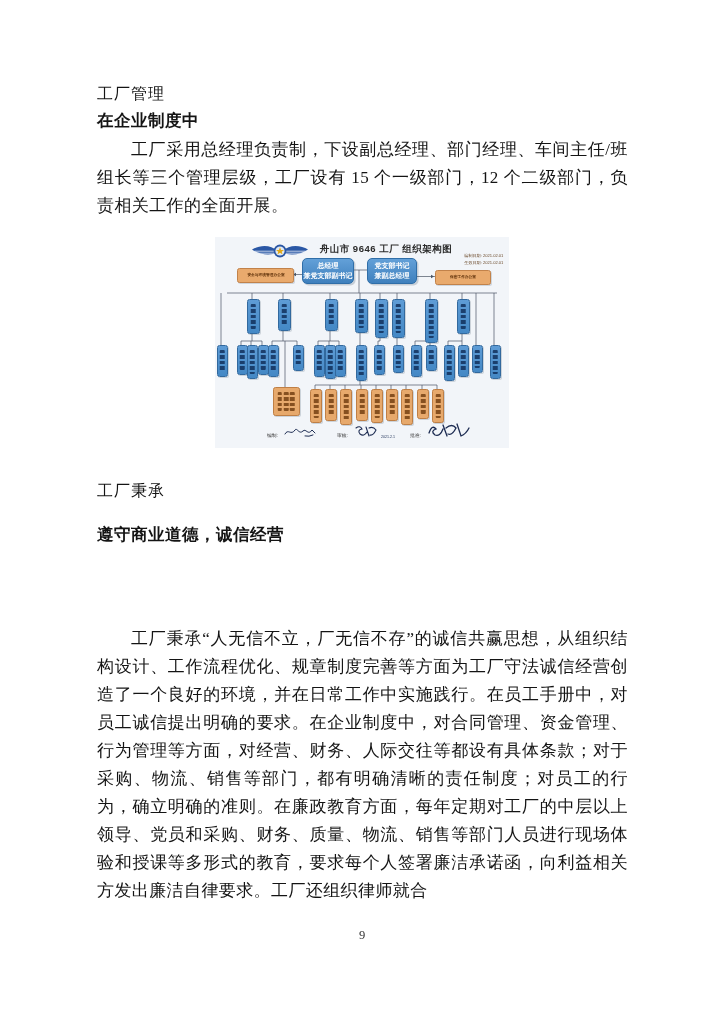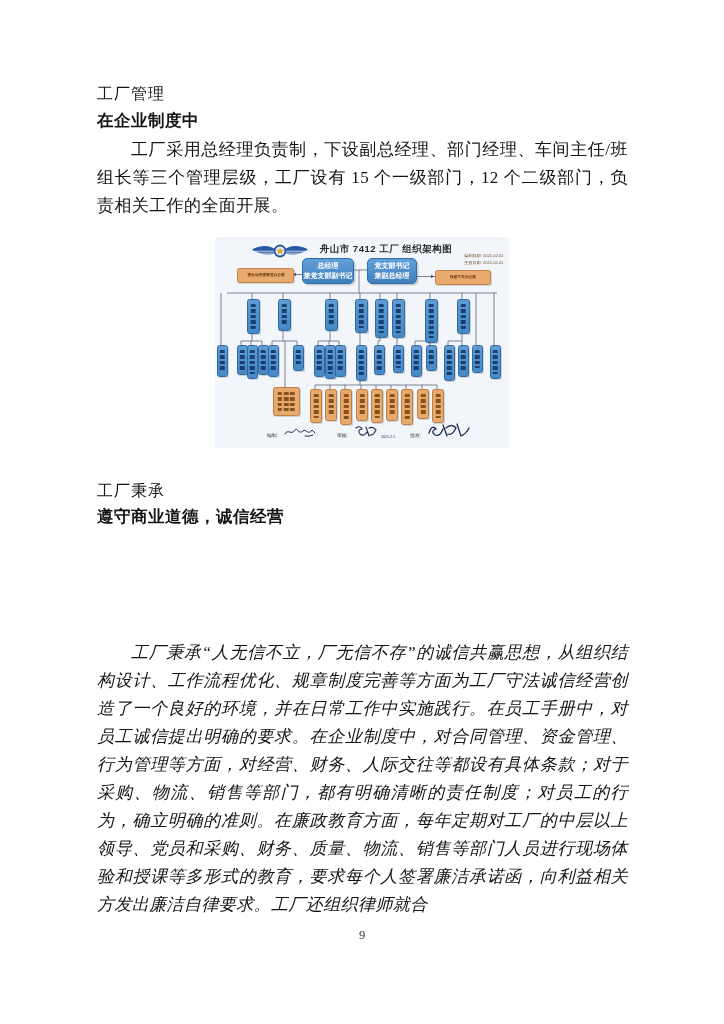--- a/index.html
+++ b/index.html
@@ -140,21 +140,21 @@
         <path d="M26,10 C20,3 8,4 1,8.5 C8,13.5 20,15.5 26,11 Z" fill="#2a57a5"></path>
         <path d="M32,10 C38,3 50,4 57,8.5 C50,13.5 38,15.5 32,11 Z" fill="#2a57a5"></path>
         <path d="M3.5,10.2 L24,10.2 M4.5,12.2 L23,12.2" stroke="#e8eef8" stroke-width=".8"></path>
         <path d="M34,10.2 L54.5,10.2 M35,12.2 L53.5,12.2" stroke="#e8eef8" stroke-width=".8"></path>
         <circle cx="29" cy="10" r="6.4" fill="#2a57a5"></circle>
         <circle cx="29" cy="10" r="4.6" fill="#dfe8f5"></circle>
         <polygon points="29,6.2 30.1,8.9 33,8.9 30.7,10.7 31.6,13.4 29,11.8 26.4,13.4 27.3,10.7 25,8.9 27.9,8.9" fill="#e3a917"></polygon>
       </svg>
     </span>
 
-    <div class="fig-title">舟山市 7412 工厂 组织架构图</div>
+    <div class="fig-title">舟山市 9646 工厂 组织架构图</div>
 
     <div class="fig-meta">
       <div>编制日期: 2021.02.01</div>
       <div>生效日期: 2021.02.01</div>
     </div>
 
     <div class="topbox" style="left:87px;top:21px;width:50px;height:24px;">
       <span>总经理</span>
       <span>兼党支部副书记</span>
     </div>
@@ -299,19 +299,19 @@
     <div class="sig" style="left:195px;top:184px;">
       <span class="lbl">批准:</span>
       <svg width="46" height="18" viewBox="0 0 46 18">
         <path d="M3,12 q3,-9 7,-4 q-6,2 -1,6 q5,2 8,-6 M17,4 l4,11 M20,7 q6,-5 10,0 q-4,8 -8,6 M31,3 l4,12 q5,-2 8,-8" fill="none" stroke="#1d2c52" stroke-width="1.3" stroke-linecap="round"></path>
       </svg>
     </div>
   </div>
 
   <div class="kicker" style="top:481px;">工厂秉承</div>
 
-  <div class="heading" style="top:506px;">遵守商业道德，诚信经营</div>
-
-
-  <div class="para" style="top:639px;font-style:italic;">工厂秉承“人无信不立，厂无信不存”的诚信共赢思想，从组织结构设计、工作流程优化、规章制度完善等方面为工厂守法诚信经营创造了一个良好的环境，并在日常工作中实施践行。在员工手册中，对员工诚信提出明确的要求。在企业制度中，对合同管理、资金管理、行为管理等方面，对经营、财务、人际交往等都设有具体条款；对于采购、物流、销售等部门，都有明确清晰的责任制度；对员工的行为，确立明确的准则。在廉政教育方面，每年定期对工厂的中层以上领导、党员和采购、财务、质量、物流、销售等部门人员进行现场体验和授课等多形式的教育，要求每个人签署廉洁承诺函，向利益相关方发出廉洁自律要求。工厂还组织律师就合</div>
+  <div class="heading" style="top:524px;">遵守商业道德，诚信经营</div>
+
+
+  <div class="para" style="top:625px;">工厂秉承“人无信不立，厂无信不存”的诚信共赢思想，从组织结构设计、工作流程优化、规章制度完善等方面为工厂守法诚信经营创造了一个良好的环境，并在日常工作中实施践行。在员工手册中，对员工诚信提出明确的要求。在企业制度中，对合同管理、资金管理、行为管理等方面，对经营、财务、人际交往等都设有具体条款；对于采购、物流、销售等部门，都有明确清晰的责任制度；对员工的行为，确立明确的准则。在廉政教育方面，每年定期对工厂的中层以上领导、党员和采购、财务、质量、物流、销售等部门人员进行现场体验和授课等多形式的教育，要求每个人签署廉洁承诺函，向利益相关方发出廉洁自律要求。工厂还组织律师就合</div>
 
   <div class="page-num" style="top:928px;">9</div>
 </div>
 
 </body></html>

